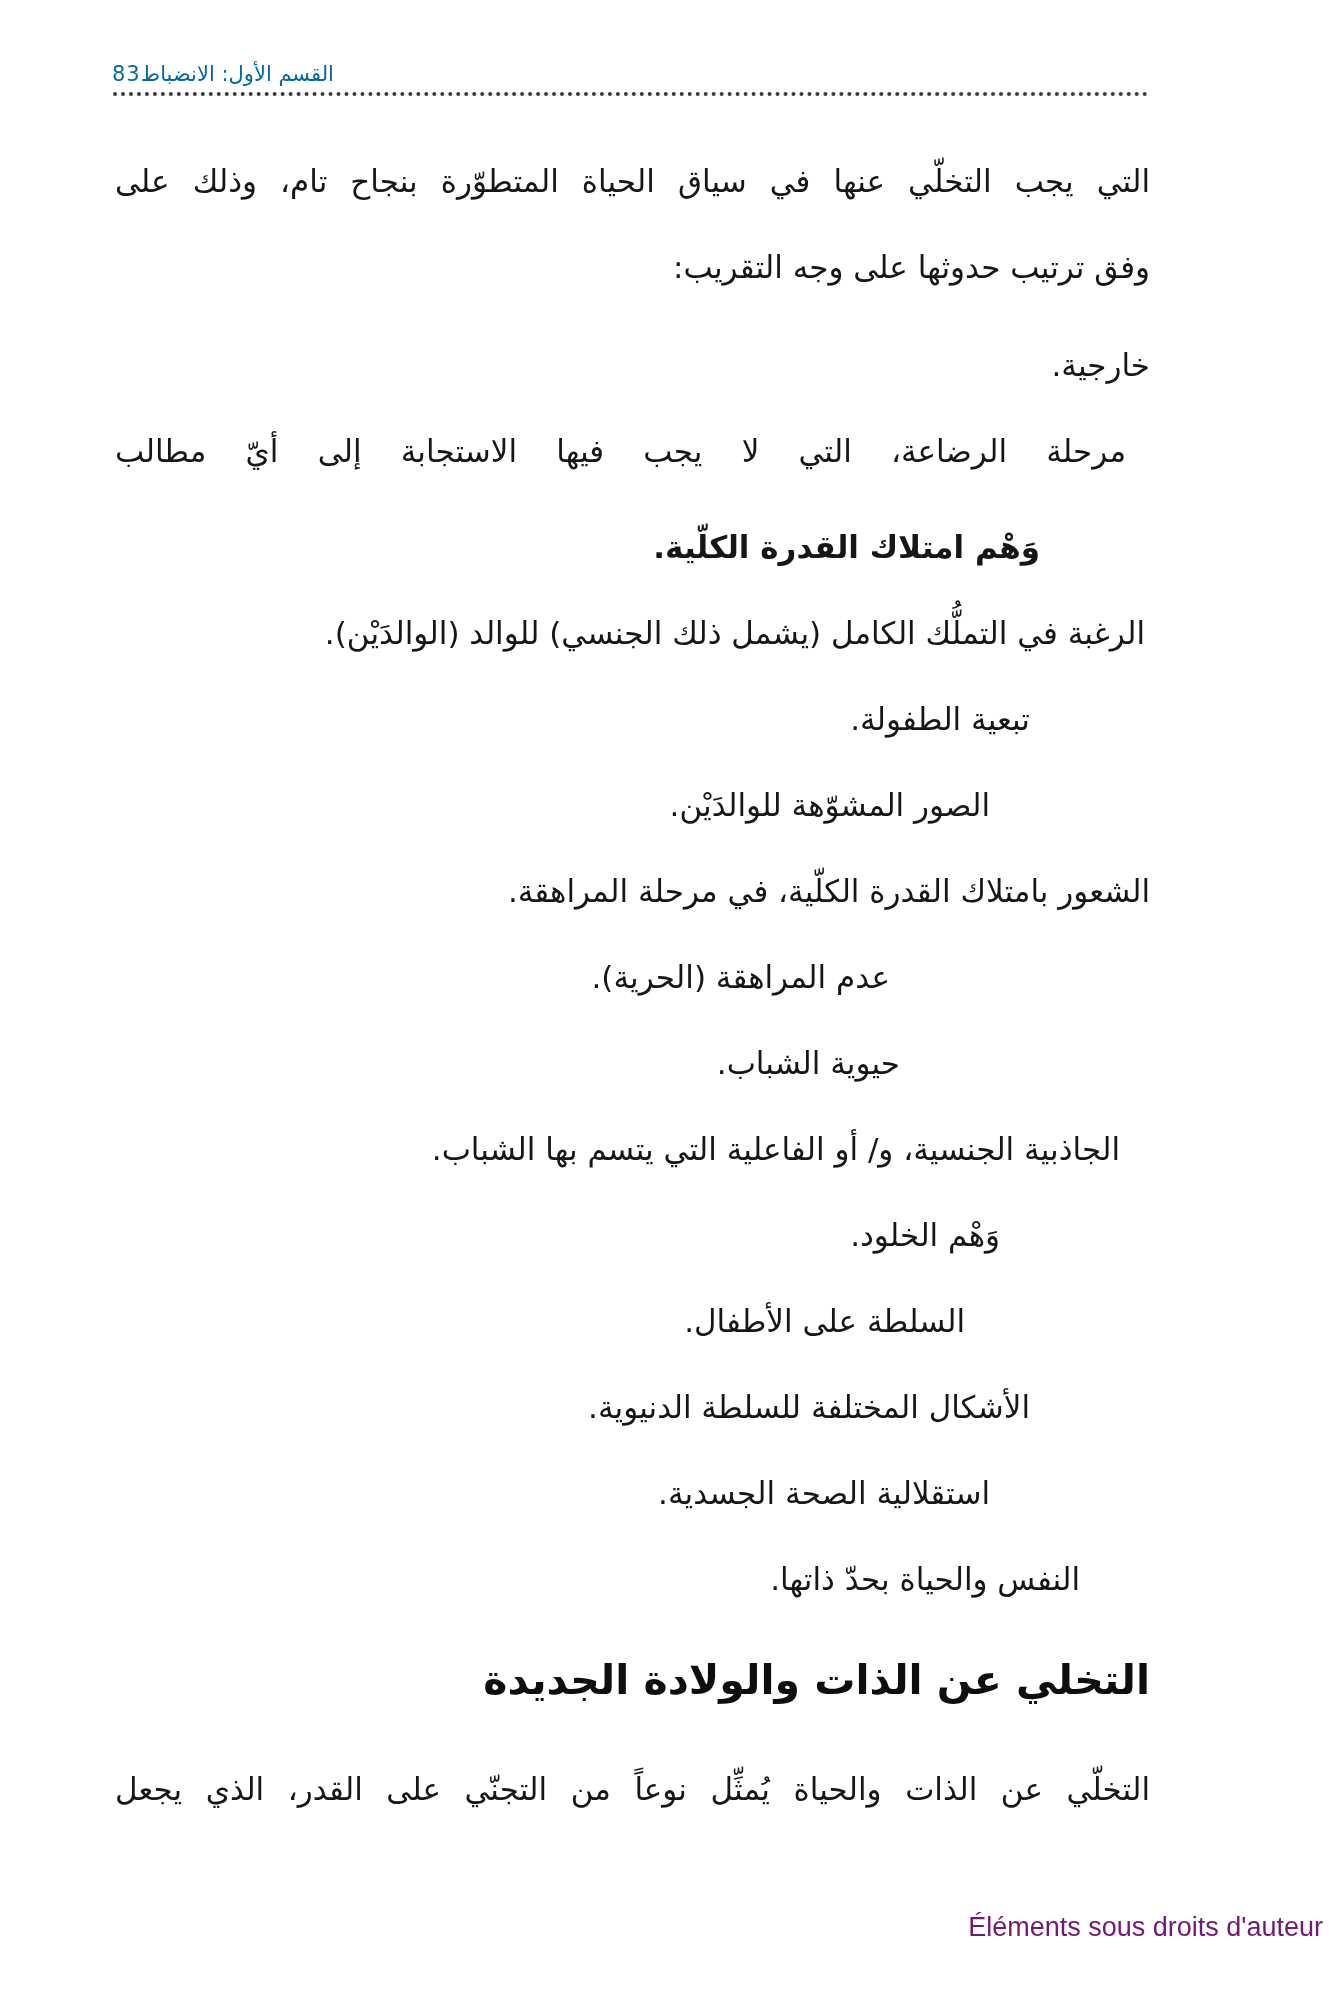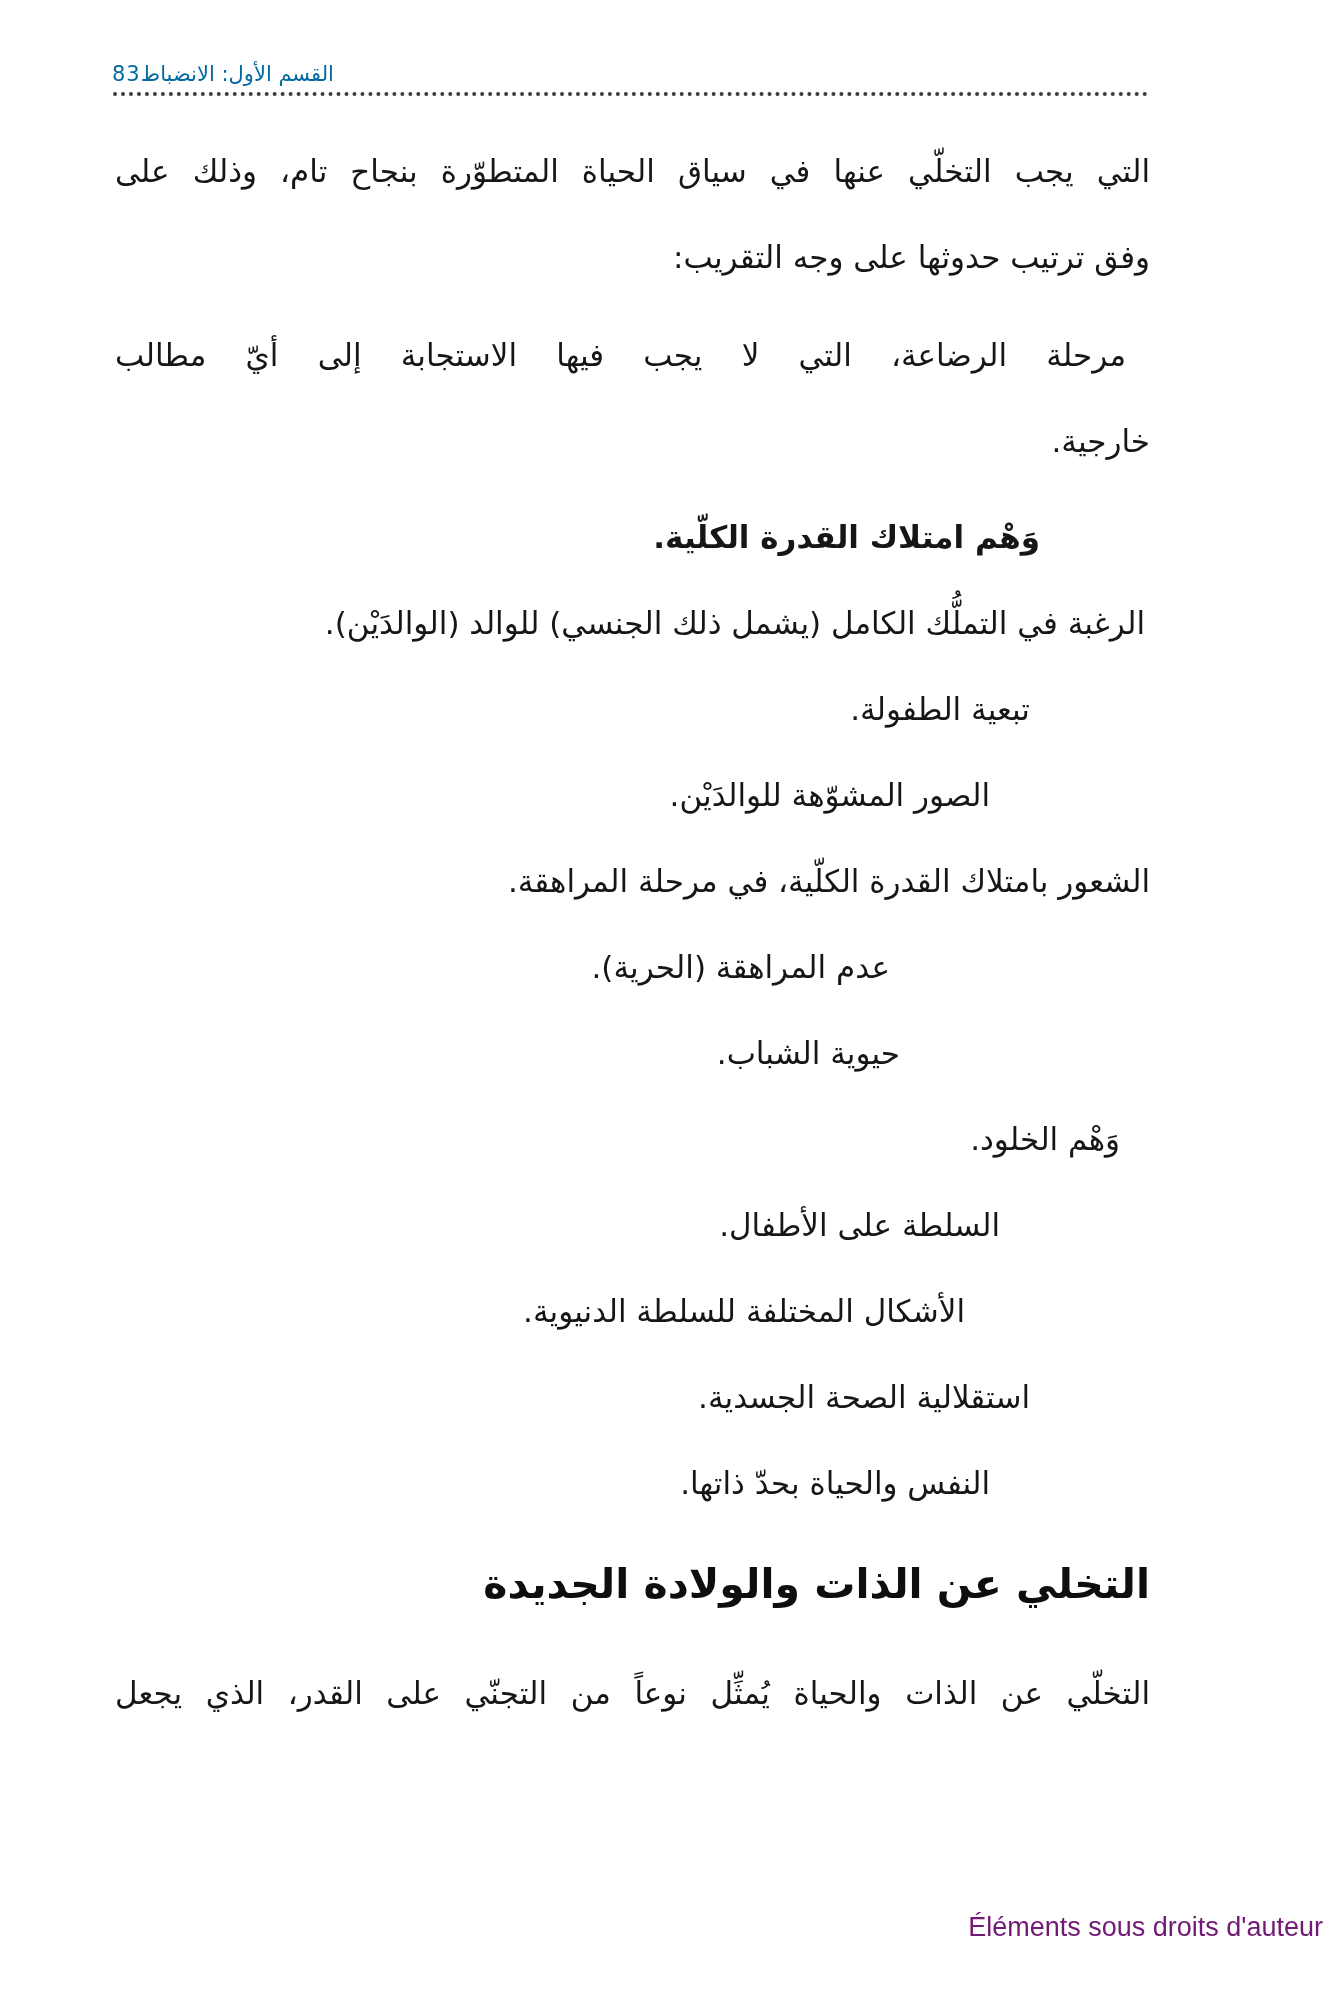--- a/index.html
+++ b/index.html
@@ -35,21 +35,21 @@
     top: 92px;
     width: 1035px;
     height: 0;
     border-bottom: 4px dotted #3c3c3c;
   }
 
   
   .content {
     position: absolute;
     right: 183px;
-    top: 128px;
+    top: 138px;
     width: 1035px;
     direction: rtl;
     font-size: 31px;
     line-height: 86px;
     color: #161616;
   }
 
   .line {
     text-align: justify;
     text-align-last: justify;
@@ -115,32 +115,33 @@
 <div class="dotted-rule"></div>
 
 <main class="content">
 
   <div class="para1">
     <div class="line">التي يجب التخلّي عنها في سياق الحياة المتطوّرة بنجاح تام، وذلك على</div>
     <div class="line end">وفق ترتيب حدوثها على وجه التقريب:</div>
   </div>
 
   <div class="para2">
+    <div class="line end">خارجية.</div>
     <div class="line indent">مرحلة الرضاعة، التي لا يجب فيها الاستجابة إلى أيّ مطالب</div>
-    <div class="line end">خارجية.</div>
   </div>
 
   <section class="list">
     <div class="item">وَهْم امتلاك القدرة الكلّية.</div>
     <div class="item">الرغبة في التملُّك الكامل (يشمل ذلك الجنسي) للوالد (الوالدَيْن).</div>
     <div class="item">تبعية الطفولة.</div>
     <div class="item">الصور المشوّهة للوالدَيْن.</div>
     <div class="item">الشعور بامتلاك القدرة الكلّية، في مرحلة المراهقة.</div>
     <div class="item">عدم المراهقة (الحرية).</div>
     <div class="item">حيوية الشباب.</div>
+    <div class="item">الجاذبية الجنسية، و/ أو الفاعلية التي يتسم بها الشباب.</div>
     <div class="item">وَهْم الخلود.</div>
     <div class="item">السلطة على الأطفال.</div>
     <div class="item">الأشكال المختلفة للسلطة الدنيوية.</div>
     <div class="item">استقلالية الصحة الجسدية.</div>
     <div class="item">النفس والحياة بحدّ ذاتها.</div>
   </section>
 
   <h2 class="section-heading">التخلي عن الذات والولادة الجديدة</h2>
 
   <div class="para3">

